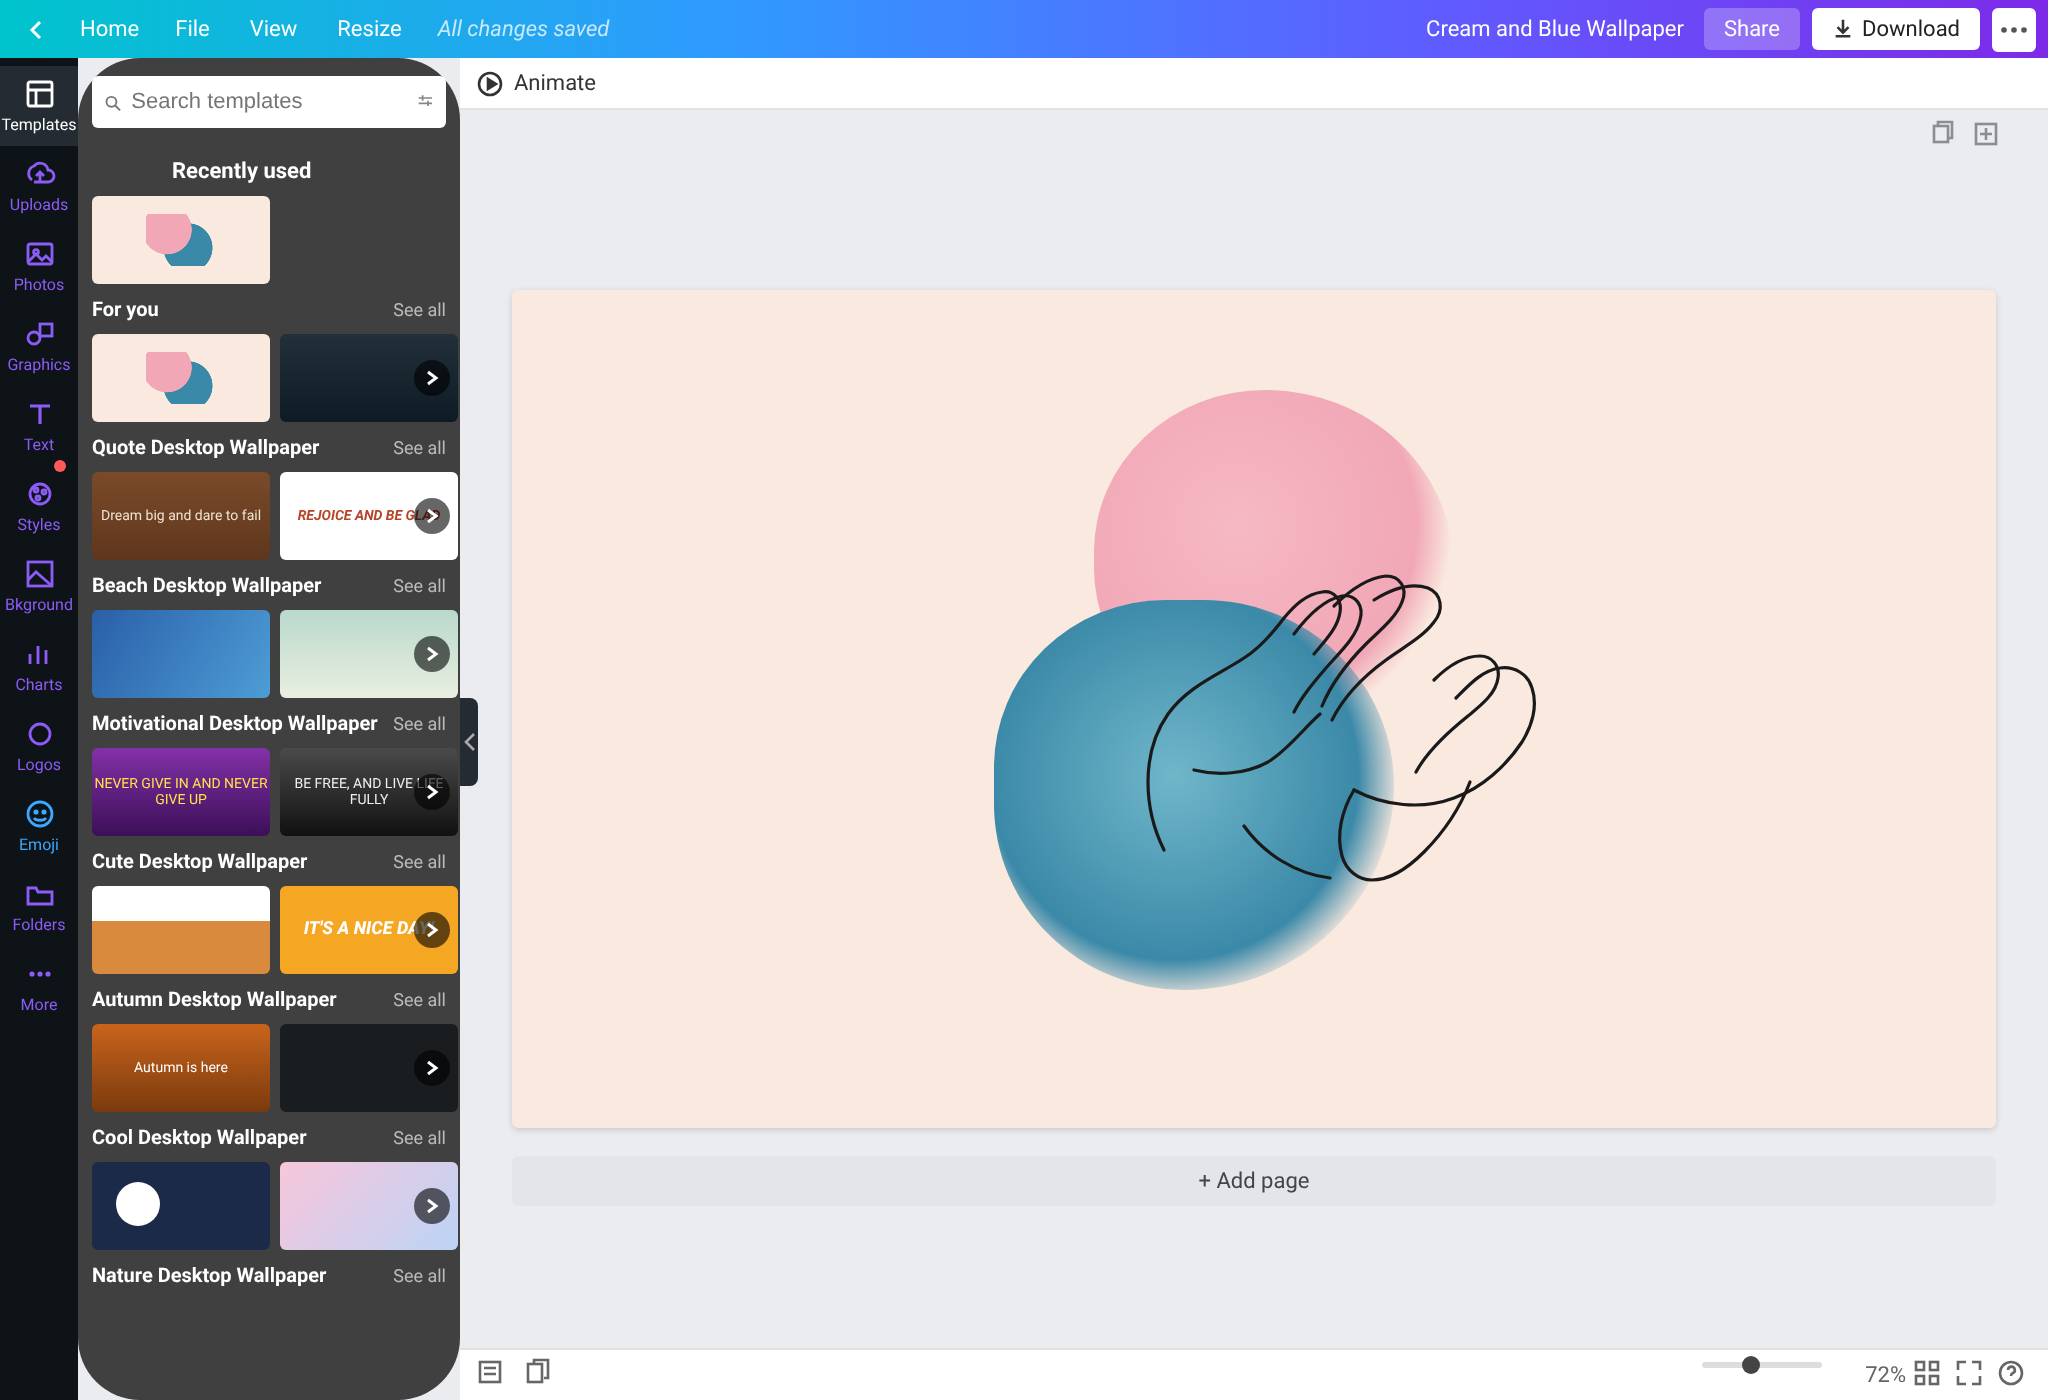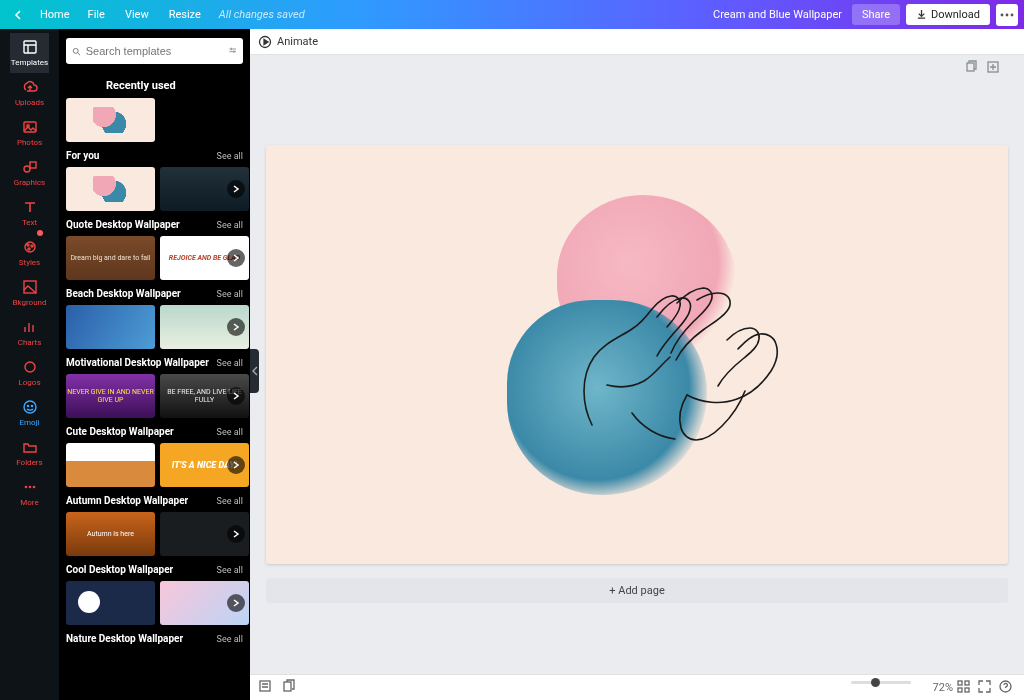--- a/index.html
+++ b/index.html
@@ -18,29 +18,29 @@
   .topbar .spacer { flex: 1; }
   .topbar .docname { padding: 0 10px; }
   .topbar .share { background: rgba(255,255,255,0.25); padding: 4px 10px; border-radius: 3px; cursor: pointer;}
   .topbar .dl { background: #fff; color: #222; padding: 4px 10px; border-radius: 3px; margin-left:6px; display:flex; align-items:center; gap:4px; cursor:pointer;}
   .topbar .more { background:#fff; color:#555; width:22px; height:22px; border-radius:3px; margin-left:6px; display:flex;align-items:center;justify-content:center;cursor:pointer;}
 
   
   .main { display:flex; height: calc(700px - 29px); }
 
   .nav {
-    width: 59px; background: #0e1318; display:flex; flex-direction:column; align-items:center; padding-top:4px;
+    width: 39px; background: #0e1318; display:flex; flex-direction:column; align-items:center; padding-top:4px;
   }
-  .nav-item { width: 39px; display:flex; flex-direction:column; align-items:center; color:#ef4444; padding:6px 0; cursor:pointer;}
+  .nav-item { width: 39px; display:flex; flex-direction:column; align-items:center; color:#8b5cf6; padding:6px 0; cursor:pointer;}
   .nav-item.active { background:#252b33; color:#fff; }
   .nav-item .lbl { font-size: 8px; margin-top:3px; }
   .nav-item svg { width:16px; height:16px; }
 
   .panel {
-    width: 191px; background:#000000; color:#fff; display:flex; flex-direction:column; position:relative;
+    width: 191px; background:#404040; color:#fff; display:flex; flex-direction:column; position:relative;border-radius:31px;
   }
   .search-wrap { padding:9px 7px;}
   .search {
     background:#fff; border-radius:3px; height:26px; display:flex; align-items:center; padding:0 6px; color:#666;
   }
   .search input { border:none; flex:1; font-size:11px; outline:none; background:transparent; color:#333;}
   .opt-icon { color:#888; }
 
   .panel-scroll { flex:1; overflow-y:auto; padding:0 7px 10px; }
   .panel-scroll::-webkit-scrollbar{width:0;}

